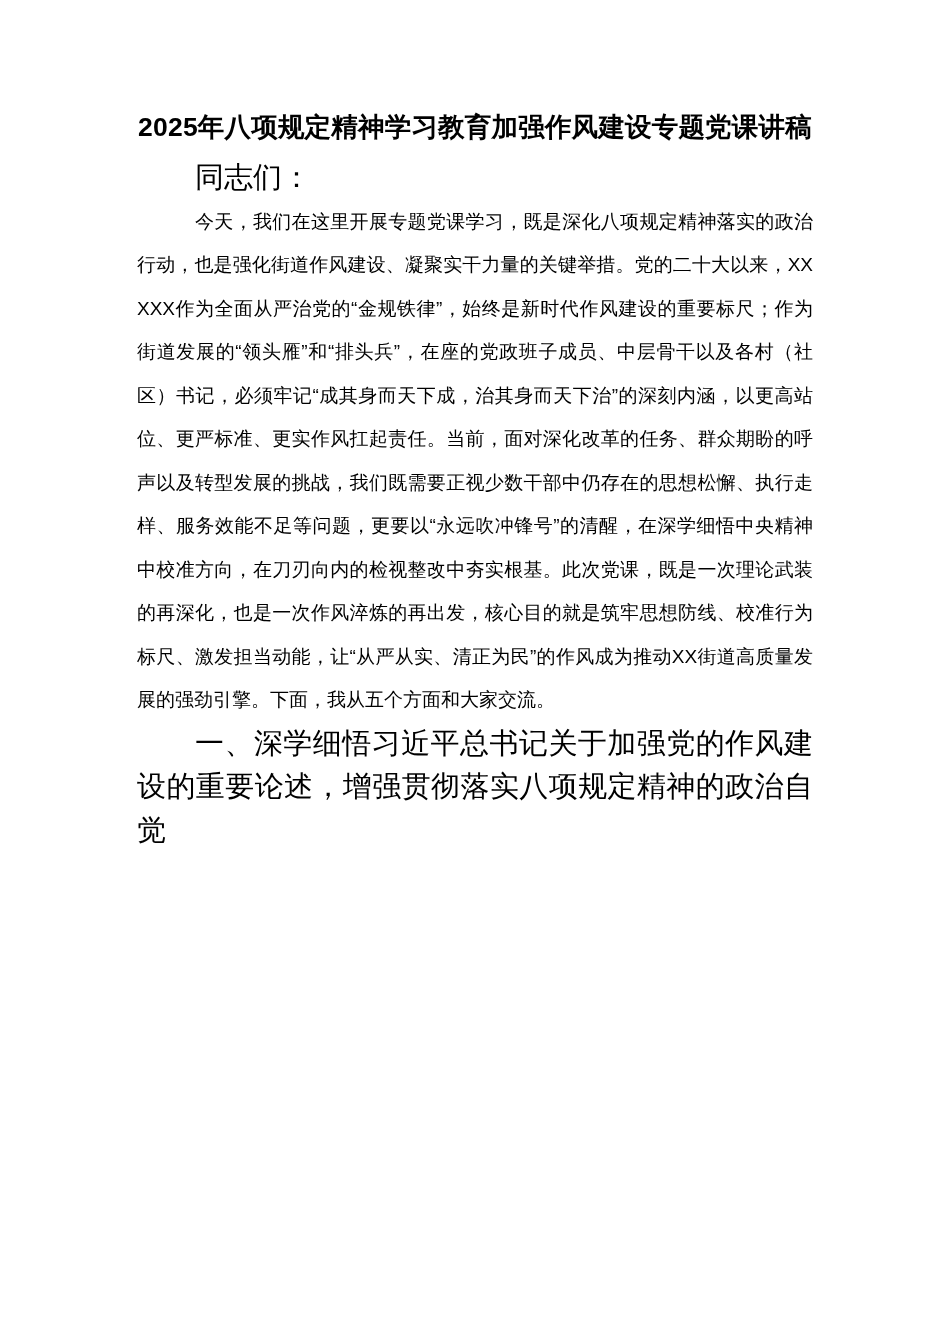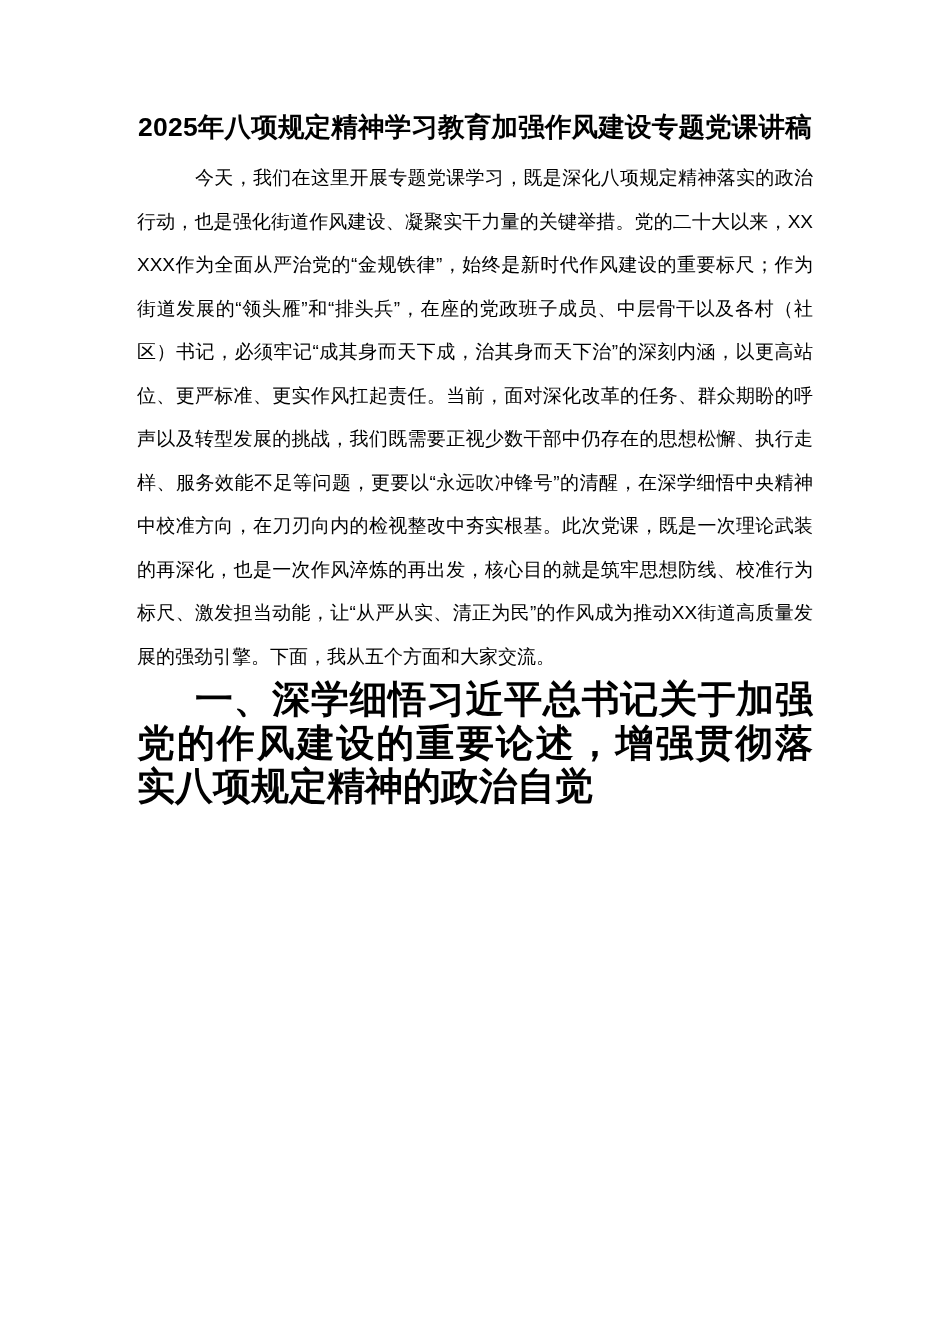--- a/index.html
+++ b/index.html
@@ -49,38 +49,38 @@
     line-height: 43.5px;
     margin: 0;
     text-indent: 58px;
     text-align: justify;
     text-justify: inter-character;
     letter-spacing: 0px;
     word-break: break-all;
     text-align-last: left;
   }
   .section-heading {
-    font-size: 38px;
+    font-size: 29px;
     line-height: 43.5px;
     margin: 0;
     text-indent: 58px;
     text-align: justify;
     text-justify: inter-character;
     word-break: break-all;
     text-align-last: left;
-    font-weight: bold;
   }
 </style>
 </head>
 <body>
 
 <div class="page">
   <div class="content">
 
     <h1 class="doc-title">2025年八项规定精神学习教育加强作风建设专题党课讲稿</h1>
 
+    <p class="salutation">同志们：</p>
 
     <p class="body-para">今天，我们在这里开展专题党课学习，既是深化八项规定精神落实的政治行动，也是强化街道作风建设、凝聚实干力量的关键举措。党的二十大以来，XXXXX作为全面从严治党的“金规铁律”，始终是新时代作风建设的重要标尺；作为街道发展的“领头雁”和“排头兵”，在座的党政班子成员、中层骨干以及各村（社区）书记，必须牢记“成其身而天下成，治其身而天下治”的深刻内涵，以更高站位、更严标准、更实作风扛起责任。当前，面对深化改革的任务、群众期盼的呼声以及转型发展的挑战，我们既需要正视少数干部中仍存在的思想松懈、执行走样、服务效能不足等问题，更要以“永远吹冲锋号”的清醒，在深学细悟中央精神中校准方向，在刀刃向内的检视整改中夯实根基。此次党课，既是一次理论武装的再深化，也是一次作风淬炼的再出发，核心目的就是筑牢思想防线、校准行为标尺、激发担当动能，让“从严从实、清正为民”的作风成为推动XX街道高质量发展的强劲引擎。下面，我从五个方面和大家交流。</p>
 
     <p class="section-heading">一、深学细悟习近平总书记关于加强党的作风建设的重要论述，增强贯彻落实八项规定精神的政治自觉</p>
 
   </div>
 </div>
 
 </body></html>

